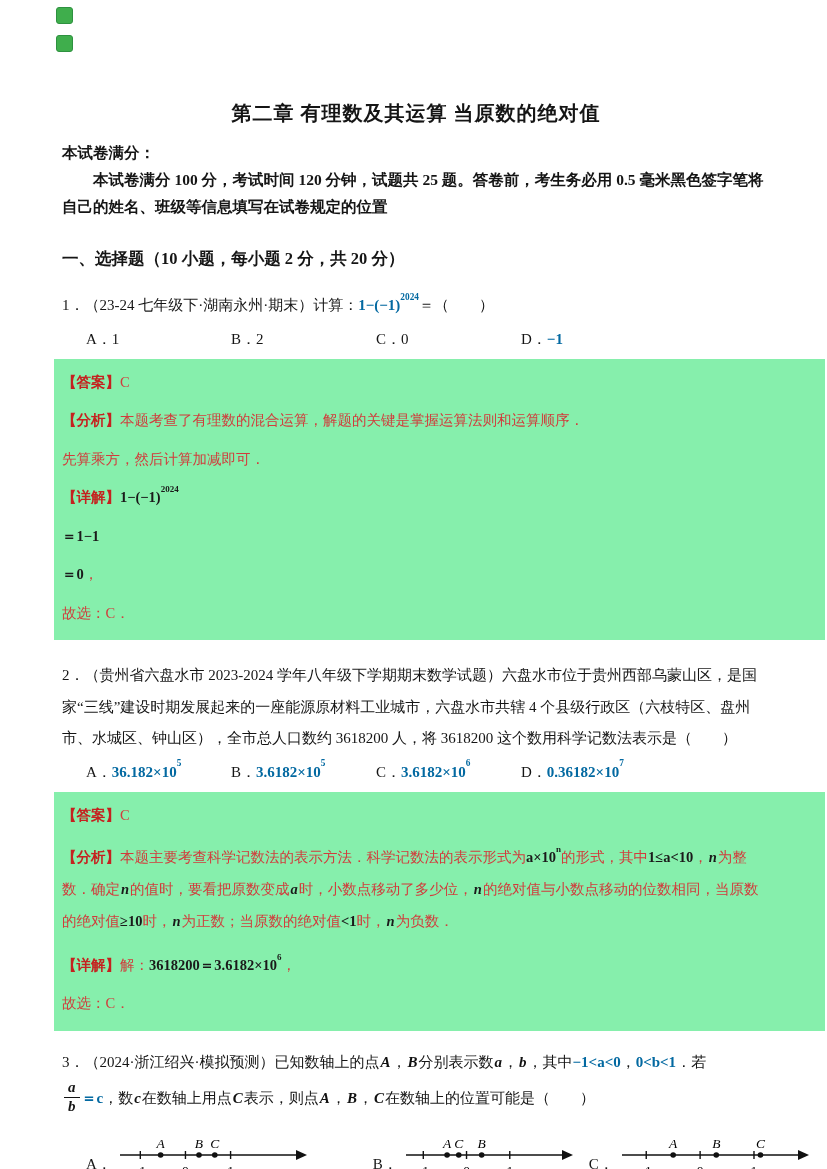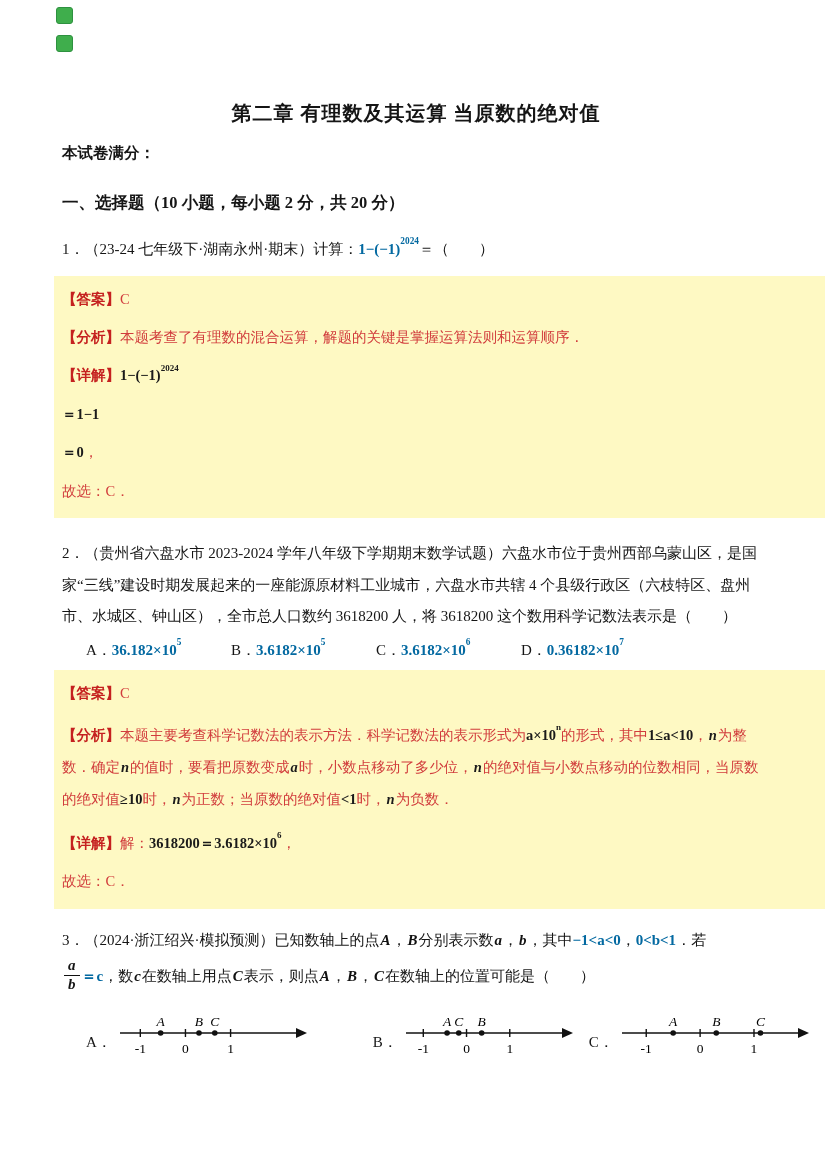--- a/index.html
+++ b/index.html
@@ -31,21 +31,21 @@
   .seg-math { font-weight:bold; color:#0369a1; }
   .seg-var  { font-weight:bold; font-style:italic; color:#111;
               padding:0 1px; }
   sup { font-size:62%; position:relative; top:-0.45em; font-weight:bold; }
 
   .opts { display:flex; padding-left:24px; margin:8px 0 6px; }
   .opt  { width:145px; }
   .opt:last-child { width:auto; }
   .opt .seg-math { font-weight:bold; }
 
-  .ansblock { background:#fef9c3; margin:10px -55px 16px -8px;
+  .ansblock { background:#86efac; margin:10px -55px 16px -8px;
               padding:4px 55px 8px 8px; }
   .ansblock p { margin:0; padding:8px 0; line-height:1.55; font-size:14.5px; }
   .ansblock .seg-plain { color:#d13c3c; }
   .ansblock .marker { color:#c5211f; font-weight:bold; }
   .ansblock .seg-math { color:#1a1a1a; }
   .ansblock .seg-var { color:#1a1a1a; }
 
   .frac { display:inline-block; vertical-align:middle; text-align:center;
           font-weight:bold; font-style:italic; line-height:1.05;
           margin:0 2px 4px 2px; }
@@ -61,29 +61,37 @@
 </head>
 <body>
 
 <div class="page">
   <div class="gicon g1"></div>
   <div class="gicon g2"></div>
 
   <h1 class="title">第二章 有理数及其运算 当原数的绝对值</h1>
 
   <div class="notice-head">本试卷满分：</div>
+  <p class="notice-body">本试卷满分 100 分，考试时间 120 分钟，试题共 25 题。答卷前，考生务必用 0.5 毫米黑色签字笔将自己的姓名、班级等信息填写在试卷规定的位置</p>
 
   <div class="section-head">一、选择题（10 小题，每小题 2 分，共 20 分）</div>
 
   <p class="stem">
     <span class="qnum">1．</span><span><span class="seg-plain">（23-24 七年级下·湖南永州·期末）计算：</span><span class="seg-math">1−(−1)<sup>2024</sup></span><span class="seg-plain">＝（　　）</span></span>
   </p>
+  <div class="opts">
+    <span class="opt"><span>A．</span><span><span class="seg-plain">1</span></span></span>
+    <span class="opt"><span>B．</span><span><span class="seg-plain">2</span></span></span>
+    <span class="opt"><span>C．</span><span><span class="seg-plain">0</span></span></span>
+    <span class="opt"><span>D．</span><span><span class="seg-math">−1</span></span></span>
+  </div>
   <div class="ansblock">
     <p><span class="marker">【答案】</span><span><span class="seg-plain">C</span></span></p>
     <p><span class="marker">【分析】</span><span><span class="seg-plain">本题考查了有理数的混合运算，解题的关键是掌握运算法则和运算顺序．</span></span></p>
+    <p><span><span class="seg-plain">先算乘方，然后计算加减即可．</span></span></p>
     <p><span class="marker">【详解】</span><span><span class="seg-math">1−(−1)<sup>2024</sup></span></span></p>
     <p><span><span class="seg-math">＝1−1</span></span></p>
     <p><span><span class="seg-math">＝0</span><span class="seg-plain">，</span></span></p>
     <p><span><span class="seg-plain">故选：C．</span></span></p>
   </div>
 
   <p class="stem">
     <span class="qnum">2．</span><span><span class="seg-plain">（贵州省六盘水市 2023-2024 学年八年级下学期期末数学试题）六盘水市位于贵州西部乌蒙山区，是国家“三线”建设时期发展起来的一座能源原材料工业城市，六盘水市共辖 4 个县级行政区（六枝特区、盘州市、水城区、钟山区），全市总人口数约 3618200 人，将 3618200 这个数用科学记数法表示是（　　）</span></span>
   </p>
   <div class="opts">

